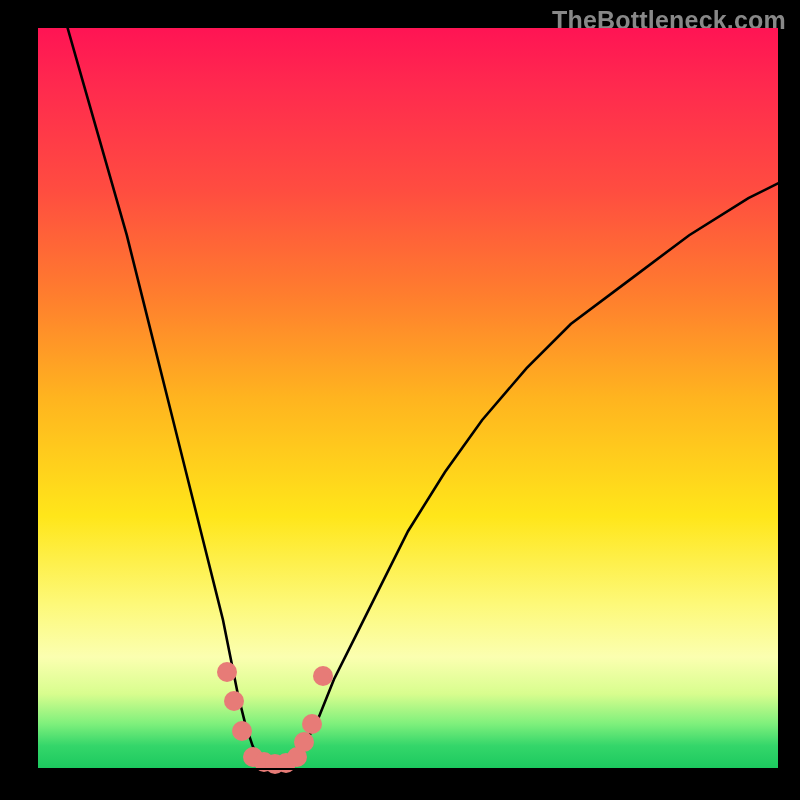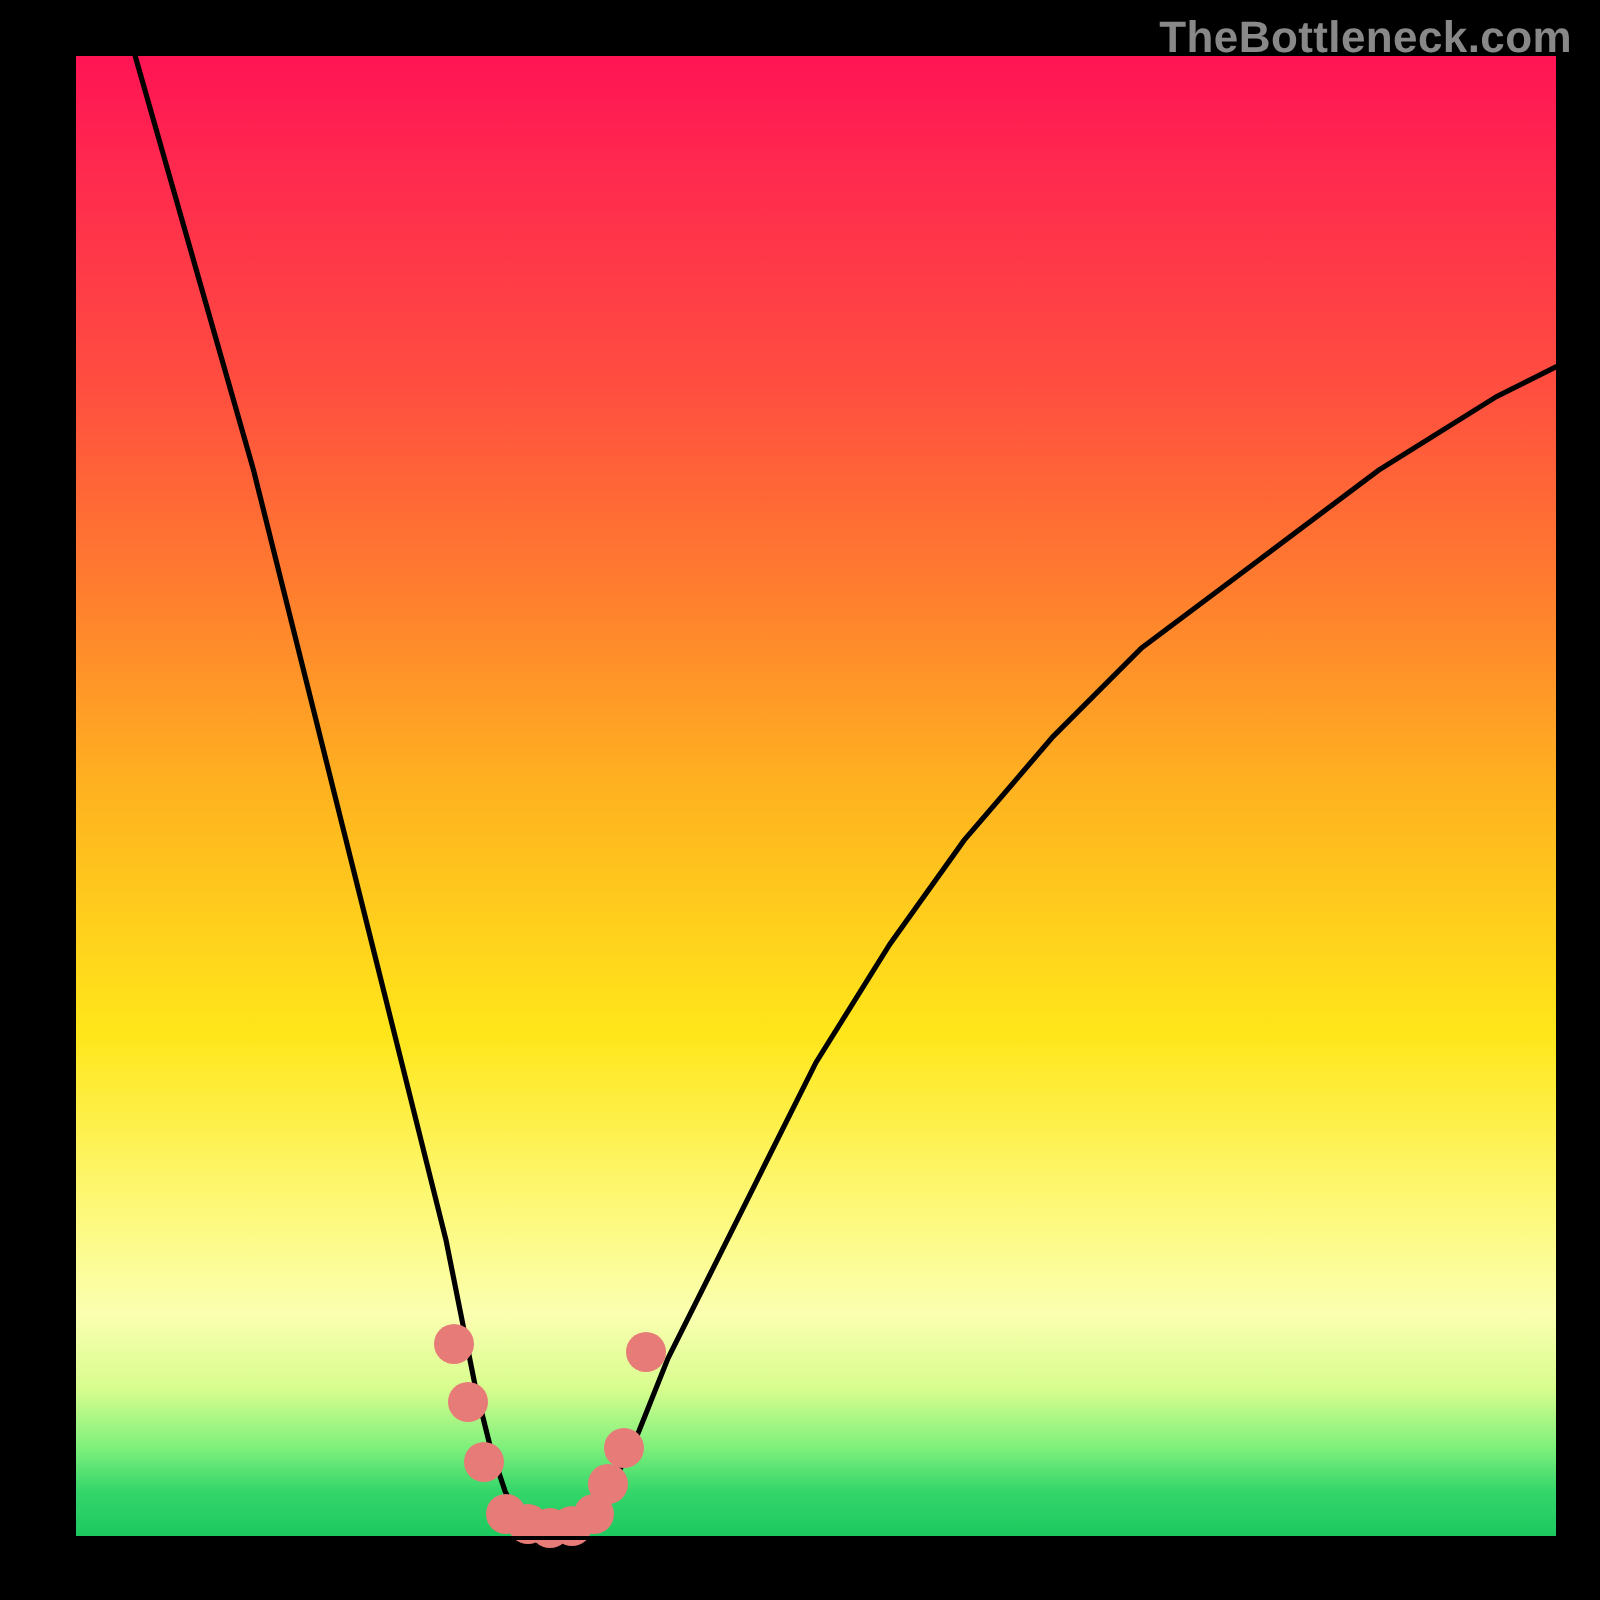--- a/index.html
+++ b/index.html
@@ -16,21 +16,21 @@
     top: 0;
     width: 800px;
     height: 800px;
     background: #000;
   }
   .watermark {
     position: absolute;
     top: 6px;
     right: 14px;
     font-family: Arial, Helvetica, sans-serif;
-    font-size: 22px;
+    font-size: 25px;
     font-weight: 600;
     color: #888;
     letter-spacing: 0.2px;
   }
   .plot {
     position: absolute;
     left: 38px;
     top: 28px;
     width: 740px;
     height: 740px;

